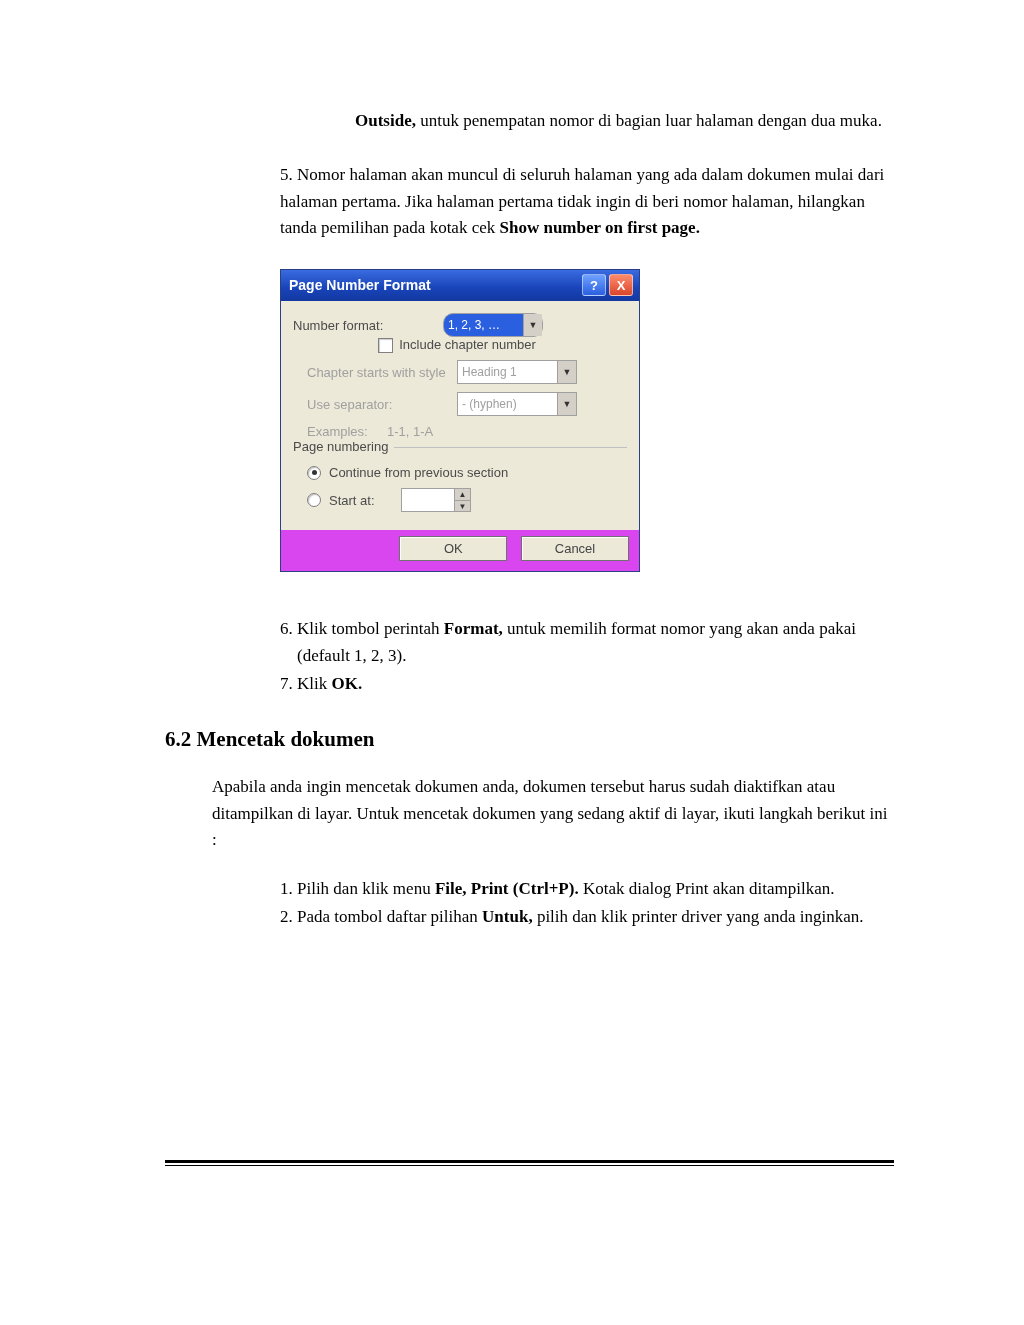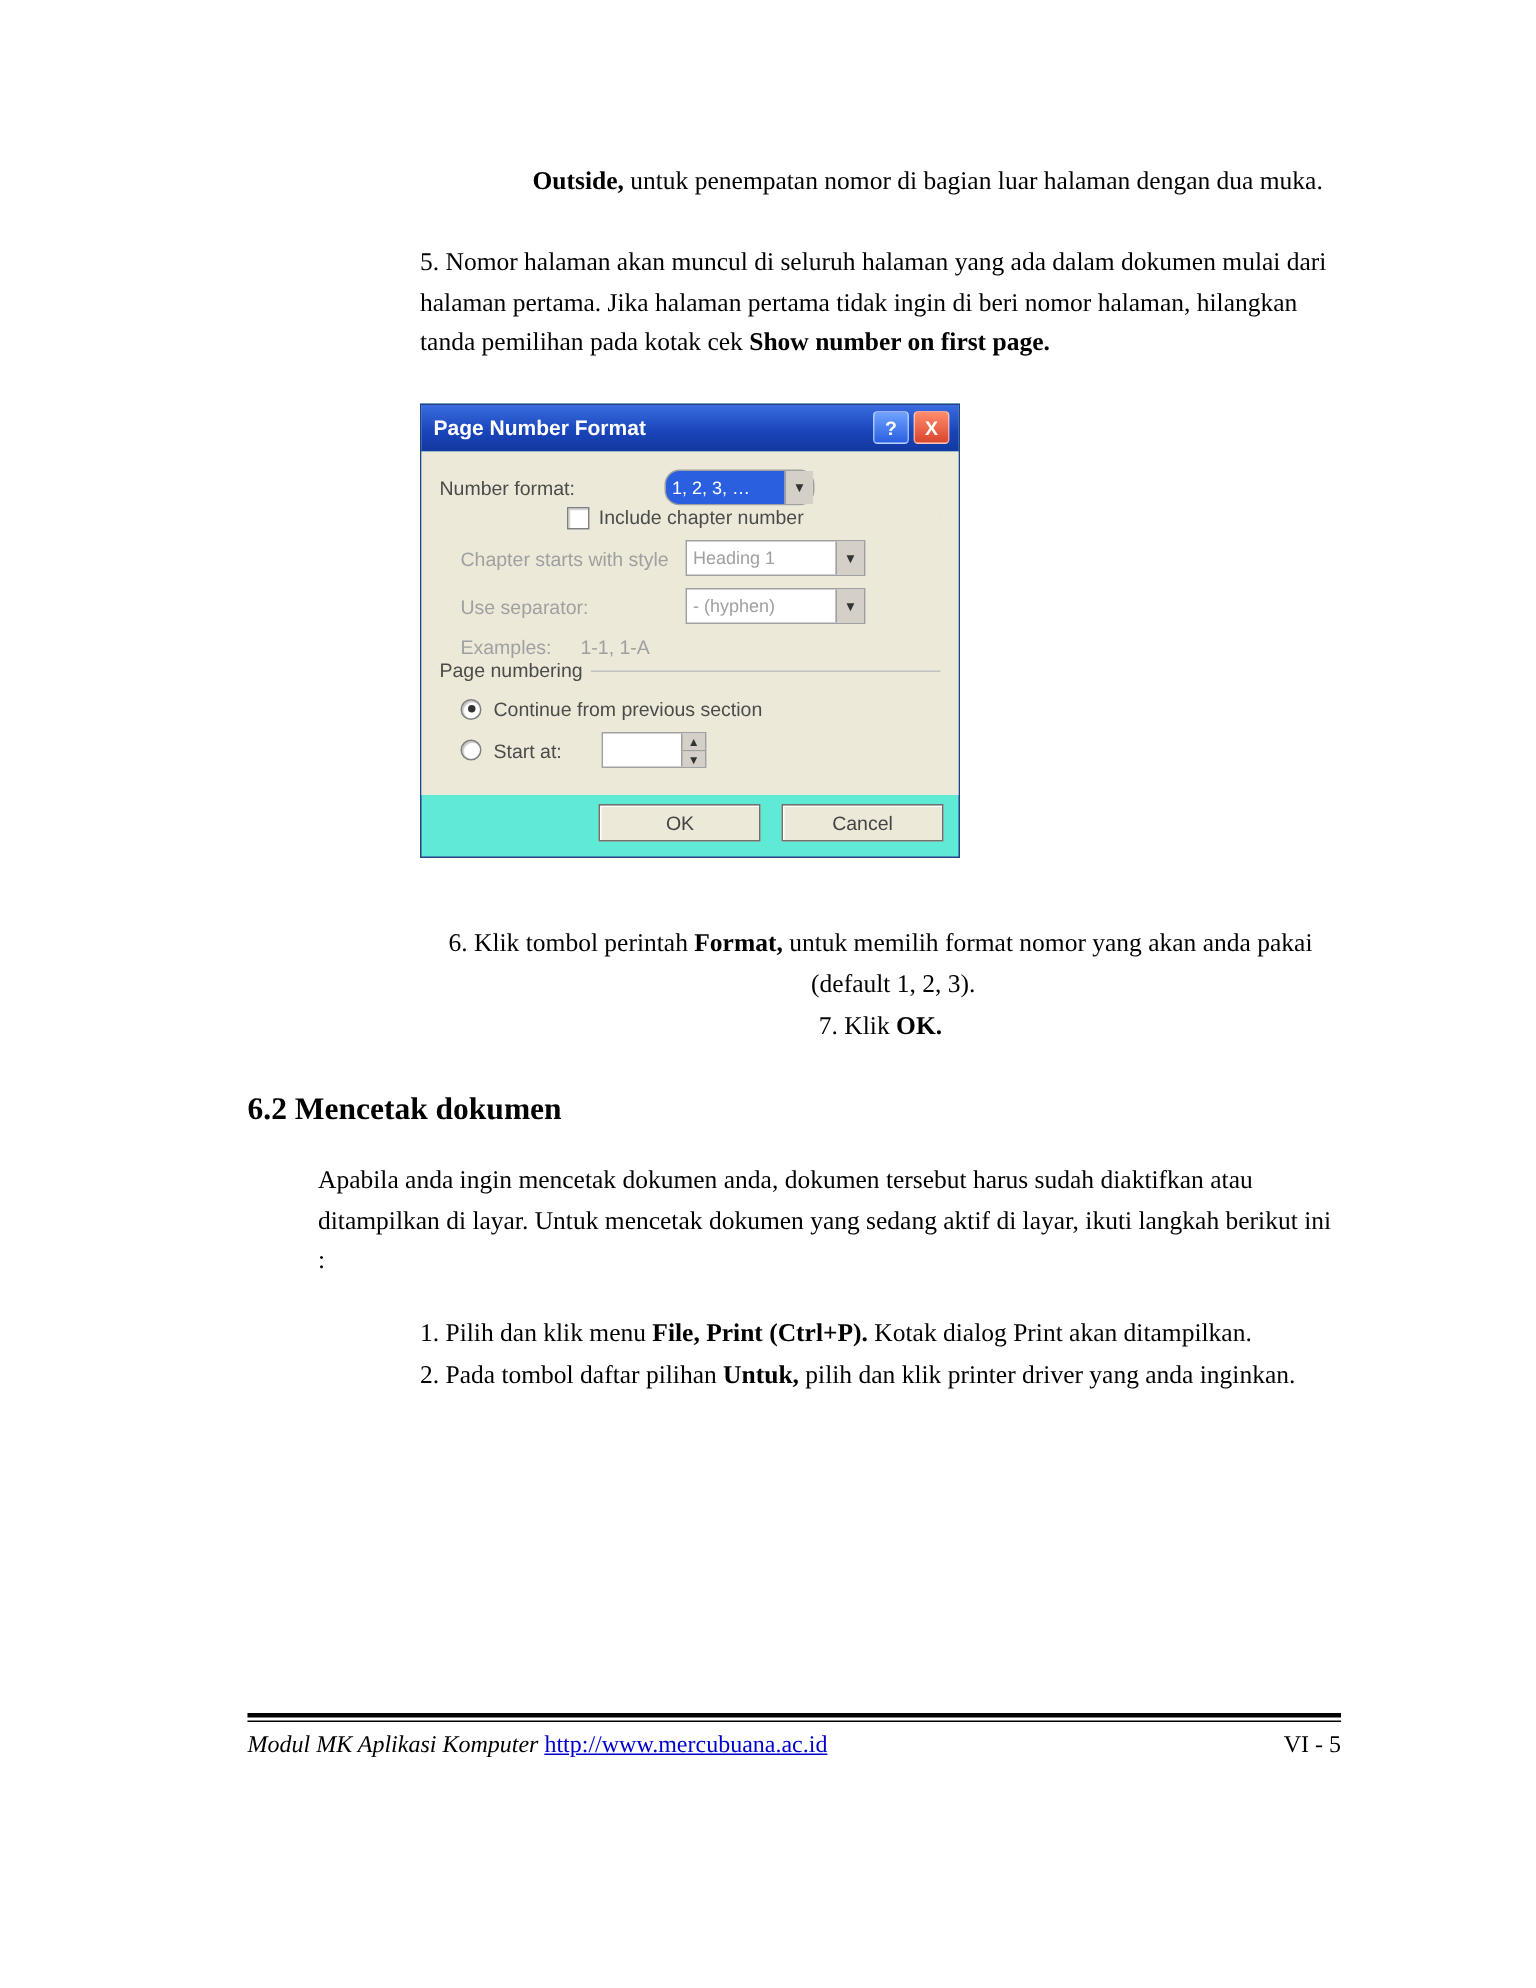--- a/index.html
+++ b/index.html
@@ -19,21 +19,21 @@
     padding: 108px 130px 0 165px;
   }
   .indent-block1 { margin-left: 190px; line-height: 1.55; margin-bottom: 28px; }
   .list5 { margin-left: 115px; line-height: 1.55; margin-bottom: 28px; }
   .list5 .num { display: inline; }
   .dialog-wrap { margin-left: 115px; margin-bottom: 44px; }
 
   .dialog {
     width: 358px;
     border: 1px solid #2a3f86;
-    background: #5eead4;
+    background: #d946ef;
     font-family: Tahoma, Arial, sans-serif;
     font-size: 13px;
     color: #444;
   }
   .dlg-title {
     background: linear-gradient(#3a6be0, #1843b8 60%, #1338a0);
     color: #fff;
     font-weight: bold;
     padding: 4px 6px 5px 8px;
     display: flex;
@@ -104,21 +104,21 @@
     padding: 4px 14px;
     border: 1px solid #707070;
     background: #ece9d8;
     text-align: center;
     font-size: 13px;
     margin-left: 10px;
     box-shadow: 1px 1px 0 #fff inset;
   }
 
   .list67 { margin-left: 115px; line-height: 1.55; margin-bottom: 30px; }
-  .list67 .item { text-indent: -17px; padding-left: 17px; margin-bottom: 2px; text-align: center; }
+  .list67 .item { text-indent: -17px; padding-left: 17px; margin-bottom: 2px; }
   .h62 { margin-left: 0; font-weight: bold; margin-bottom: 22px; font-size: 21px; }
   .para62 { margin-left: 47px; line-height: 1.55; margin-bottom: 22px; }
   .list62 { margin-left: 115px; line-height: 1.55; }
   .list62 .item { text-indent: -17px; padding-left: 17px; margin-bottom: 2px; }
 
   b { font-weight: bold; }
   .footer {
     position: absolute;
     left: 165px; right: 130px;
     bottom: 150px;
@@ -232,21 +232,15 @@
     <div class="item">
       <span>1. </span><span>Pilih dan klik menu </span><b>File, Print (Ctrl+P).</b><span> Kotak dialog Print akan ditampilkan.</span>
     </div>
     <div class="item">
       <span>2. </span><span>Pada tombol daftar pilihan </span><b>Untuk,</b><span> pilih dan klik printer driver yang anda inginkan.</span>
     </div>
   </div>
 
   <div class="footer">
     <div class="footer-lines"></div>
-    <div class="footer-row">
-      <span class="footer-left">
-        <span>Modul MK Aplikasi Komputer  </span><a>http://www.mercubuana.ac.id</a>
-      </span>
-      <span class="footer-right">VI - 5</span>
-    </div>
   </div>
 
 </div>
 
 </body></html>

